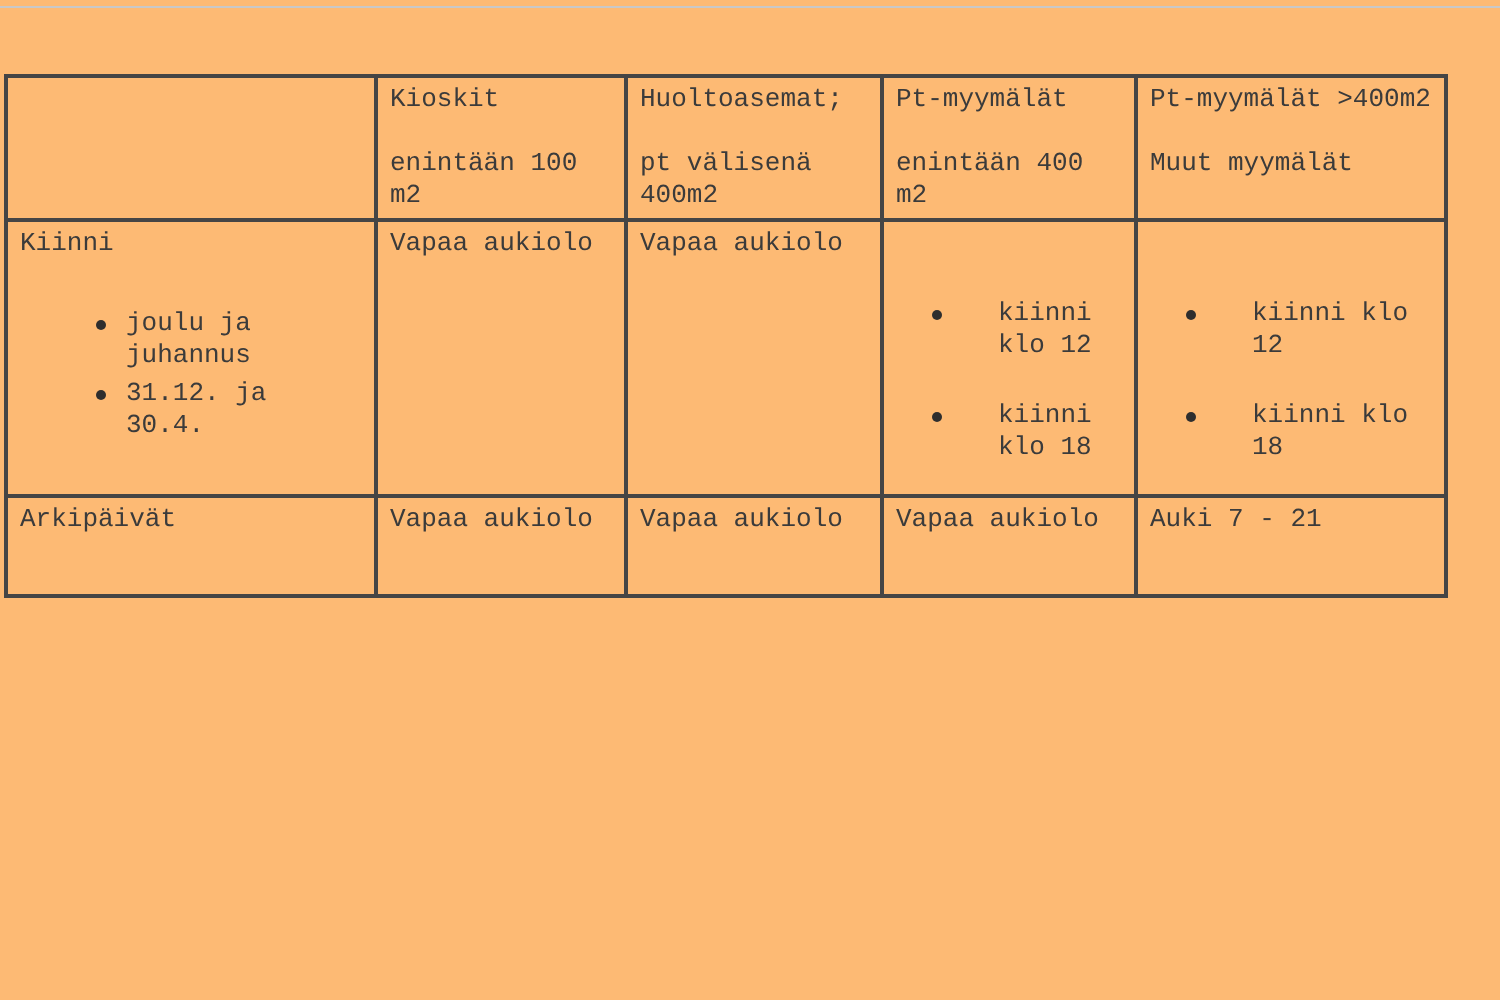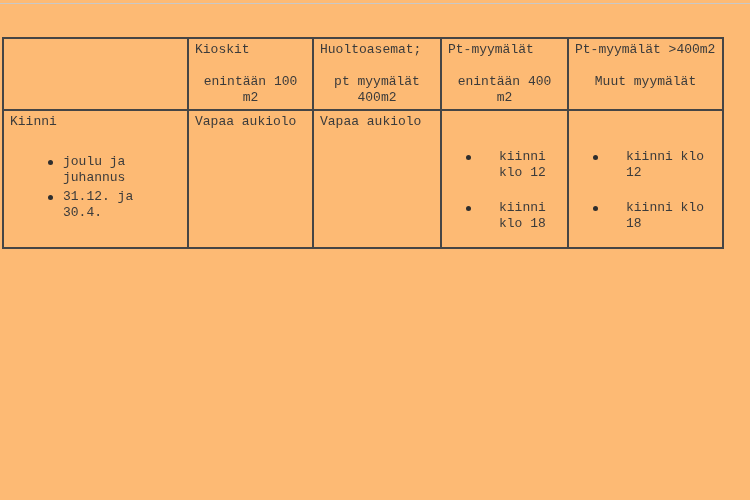--- a/index.html
+++ b/index.html
@@ -42,21 +42,21 @@
     word-wrap: break-word;
   }
   .r-header td  { height: 45px; }
   .r-sun td     { height: 88px; }
   .r-hol td     { height: 74px; }
   .r-eve td     { height: 82px; }
   .r-sat td     { height: 42px; }
   .r-wkd td     { height: 42px; }
 
   .p { margin: 0; padding: 0; }
-  .p + .p { margin-top: 16px; text-align: center; }
+  .p + .p { margin-top: 16px; }
 
   ul.blist {
     list-style: none;
     margin: 12px;
     padding: 0;
   }
   ul.blist li {
     position: relative;
     margin: 0;
     padding: 0;
@@ -100,21 +100,21 @@
         <tr class="r-header">
       <td>
         <p class="p"></p>
       </td>
       <td>
         <p class="p">Kioskit</p>
         <p class="p">enintään 100 m2</p>
       </td>
       <td>
         <p class="p">Huoltoasemat;</p>
-        <p class="p">pt myymälät 400m2</p>
+        <p class="p">pt välisenä 400m2</p>
       </td>
       <td>
         <p class="p">Pt-myymälät</p>
         <p class="p">enintään 400 m2</p>
       </td>
       <td>
         <p class="p">Pt-myymälät &gt;400m2</p>
         <p class="p">Muut myymälät</p>
       </td>
     </tr>
@@ -161,15 +161,32 @@
           </li>
           <li>
             <span class="dot"></span>
             <span>kiinni klo 18</span>
           </li>
         </ul>
       </td>
     </tr>
 
 
+    <tr class="r-wkd">
+      <td>
+        <p class="p">Arkipäivät</p>
+      </td>
+      <td>
+        <p class="p">Vapaa aukiolo</p>
+      </td>
+      <td>
+        <p class="p">Vapaa aukiolo</p>
+      </td>
+      <td>
+        <p class="p">Vapaa aukiolo</p>
+      </td>
+      <td>
+        <p class="p">Auki 7 - 21</p>
+      </td>
+    </tr>
   </tbody>
     </table>
 </div>
 
 </body></html>

